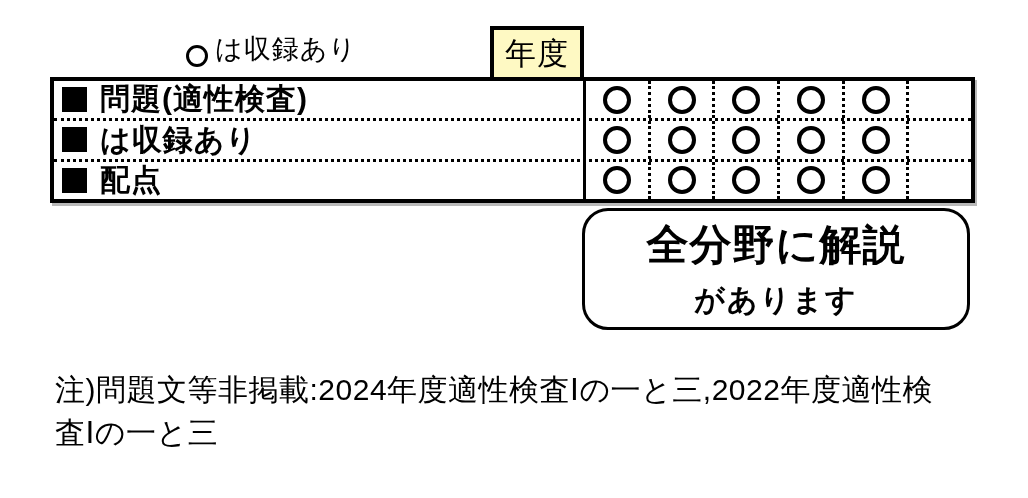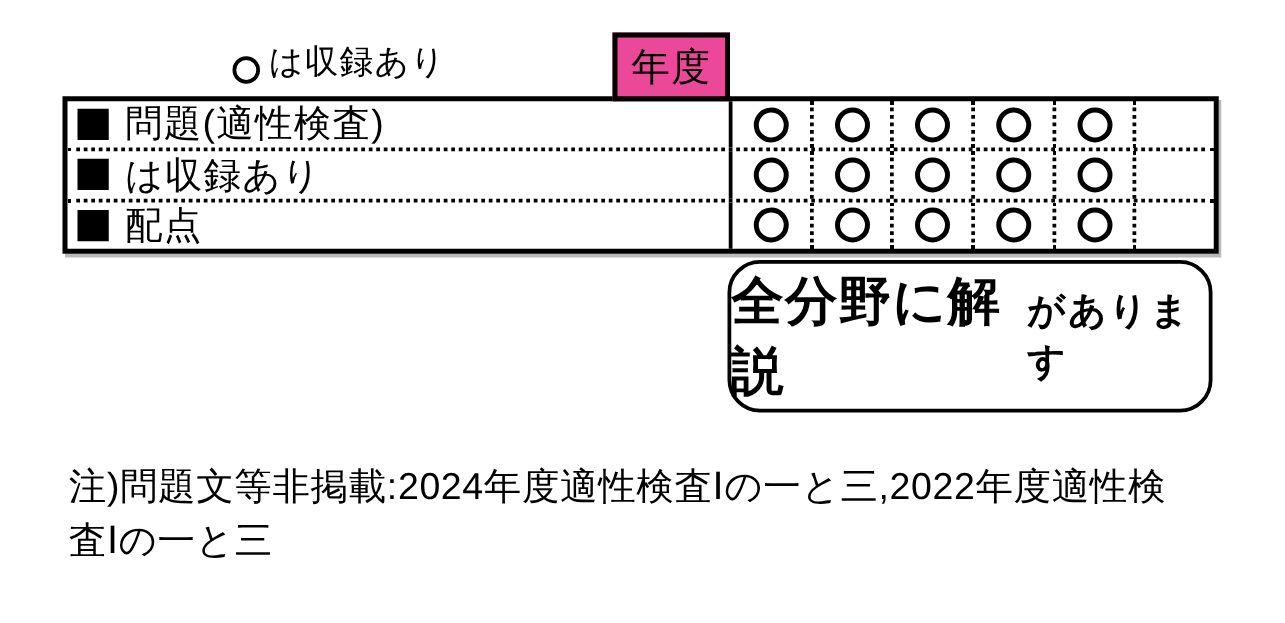--- a/index.html
+++ b/index.html
@@ -18,62 +18,63 @@
   }
   .legend .ring{
     width:22px;height:22px;border:3.5px solid #000;border-radius:50%;
     box-sizing:border-box;display:inline-block;
   }
   .legend .legend-text{font-size:27px;letter-spacing:1px;}
 
   
   .nendo-cell{
     position:absolute;left:490px;top:26px;width:94px;height:55px;
-    box-sizing:border-box;border:4px solid #000;background:#ec4899;z-index:4;
+    box-sizing:border-box;border:4px solid #000;background:#fef9c3;z-index:4;
     display:flex;align-items:center;justify-content:center;
     font-size:31px;letter-spacing:1px;
   }
   .years-row{
     position:absolute;left:583px;top:26px;width:392px;height:51px;
     box-sizing:border-box;border-top:4px solid #000;border-right:4px solid #000;
     display:flex;background:#fff;z-index:3;
   }
   .years-row .ycell{
     flex:1;display:flex;align-items:center;justify-content:center;
     font-size:34px;letter-spacing:-1px;
   }
   .years-row .ycell + .ycell{border-left:3px dotted #000;}
 
   
   .tbl{
     position:absolute;left:50px;top:77px;width:925px;height:126px;
     box-sizing:border-box;border:4px solid #000;background:#fff;z-index:2;
     display:flex;flex-direction:column;
     box-shadow:2px 3px 0 #b9b9b9;
+    font-weight:bold;
   }
   .trow{flex:1;display:flex;min-height:0;}
   .trow + .trow{border-top:3px dotted #000;}
   .label-cell{
     width:529px;box-sizing:border-box;display:flex;align-items:center;
     padding-left:8px;gap:13px;font-size:30px;letter-spacing:1px;white-space:nowrap;
   }
   .sq{width:25px;height:25px;background:#000;flex:0 0 auto;}
   .val-cells{flex:1;display:flex;border-left:3px solid #000;}
   .vcell{flex:1;display:flex;align-items:center;justify-content:center;}
   .vcell + .vcell{border-left:3px dotted #000;}
   .circle{
     width:28px;height:28px;box-sizing:border-box;
     border:4px solid #000;border-radius:50%;display:inline-block;
   }
 
   
   .callout{
     position:absolute;left:582px;top:208px;width:388px;height:122px;
     box-sizing:border-box;border:3px solid #000;border-radius:26px;background:#fff;
-    display:flex;flex-direction:row;align-items:center;justify-content:center;gap:7px;
+    display:flex;flex-direction:column;align-items:center;justify-content:center;gap:7px;
   }
   .callout .l1{font-size:42px;font-weight:bold;letter-spacing:1px;}
   .callout .l2{font-size:30px;font-weight:bold;letter-spacing:2px;}
 
   
   .note{
     position:absolute;left:55px;top:368px;width:940px;
     font-size:30px;line-height:43px;letter-spacing:0.5px;
   }
 </style>

